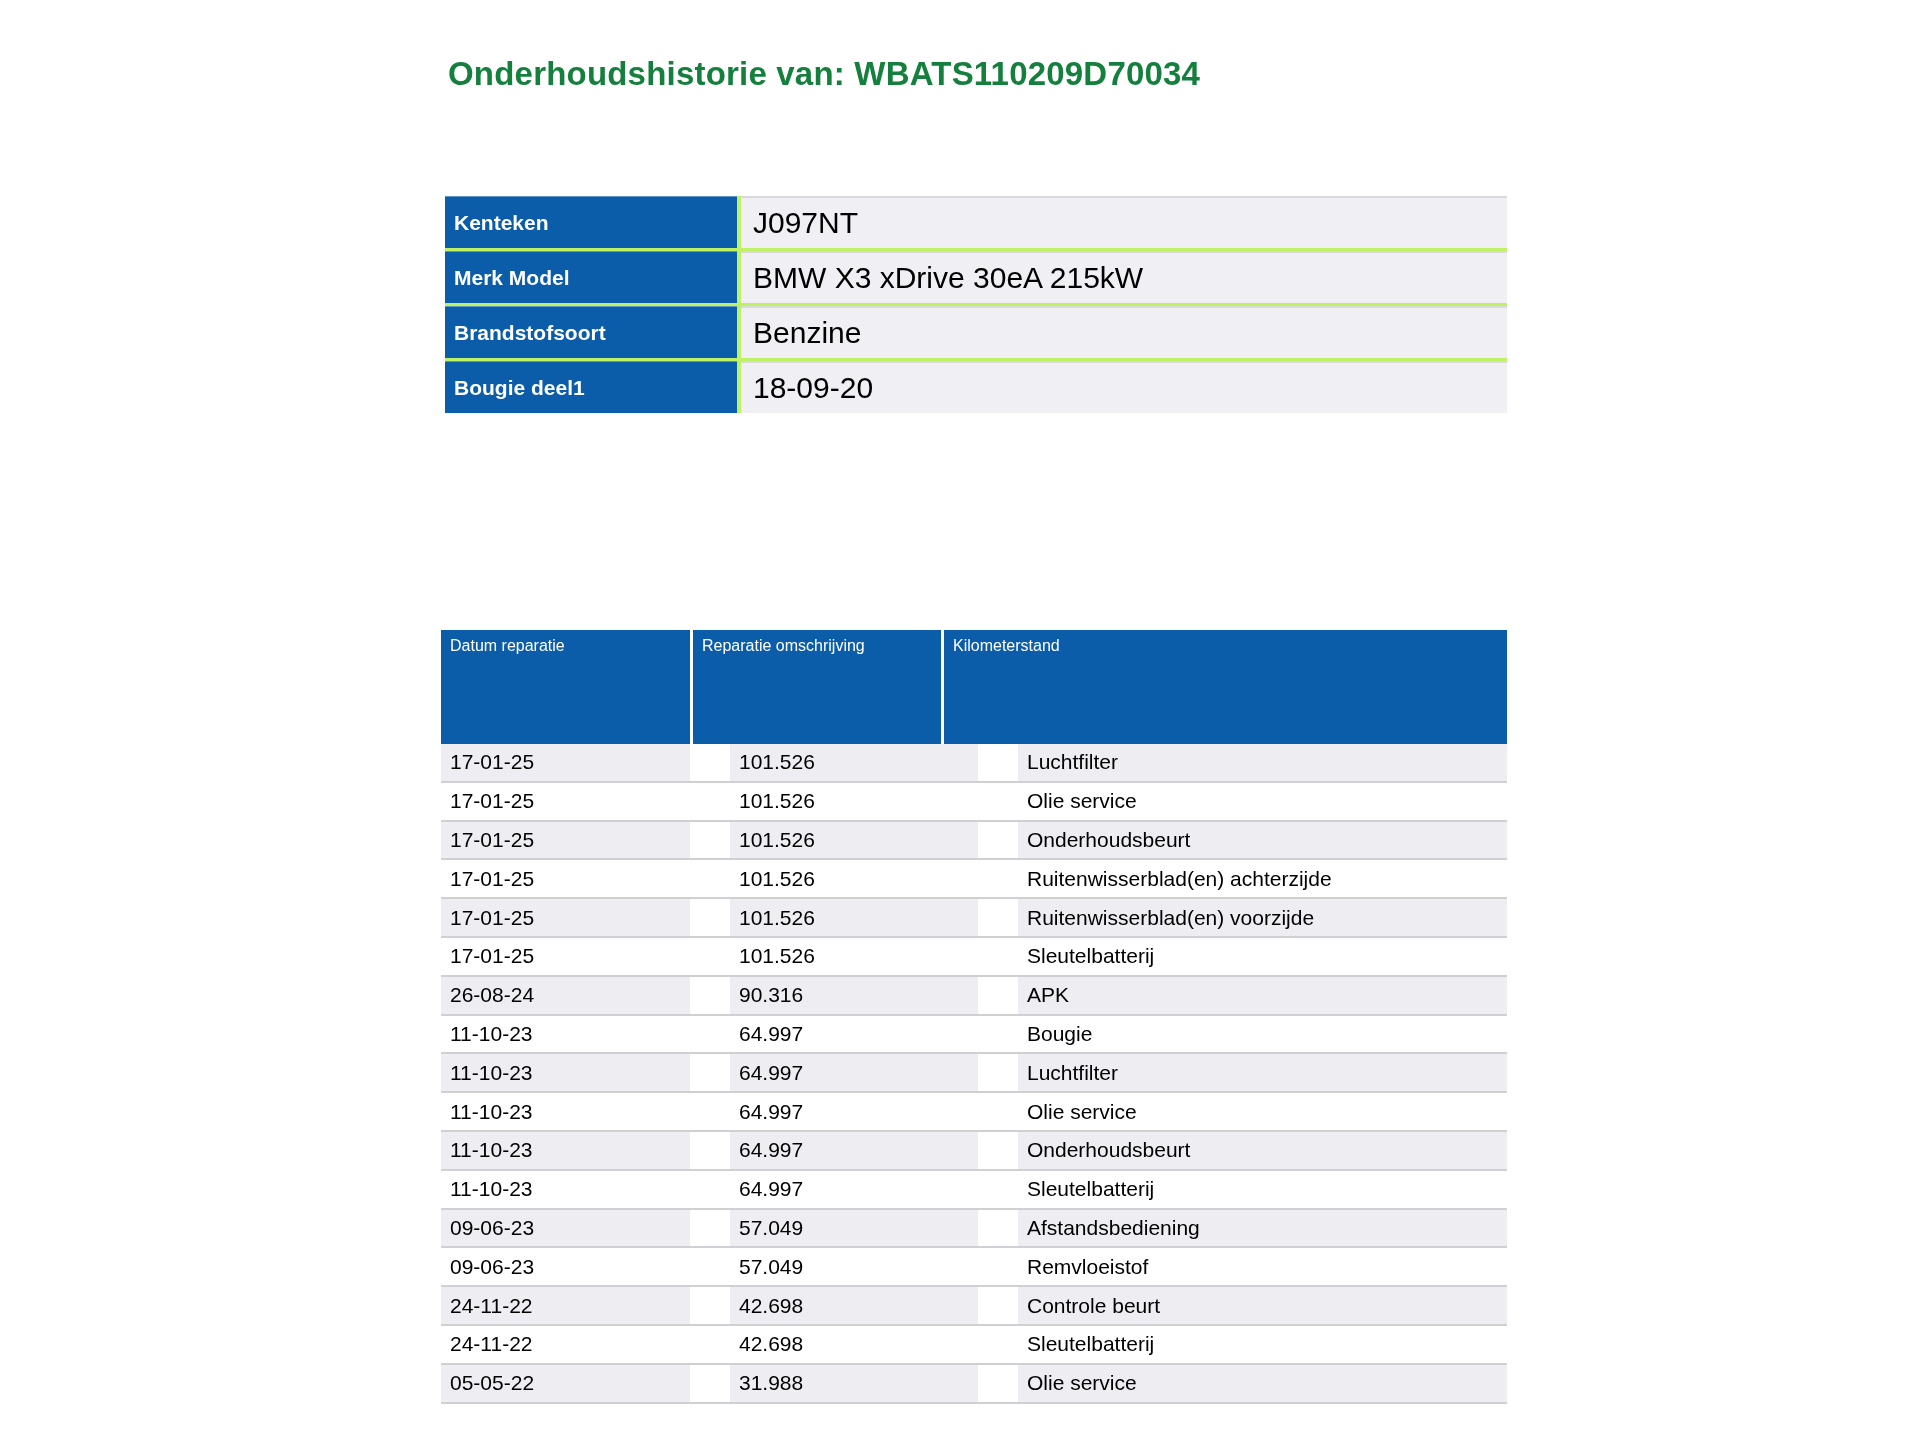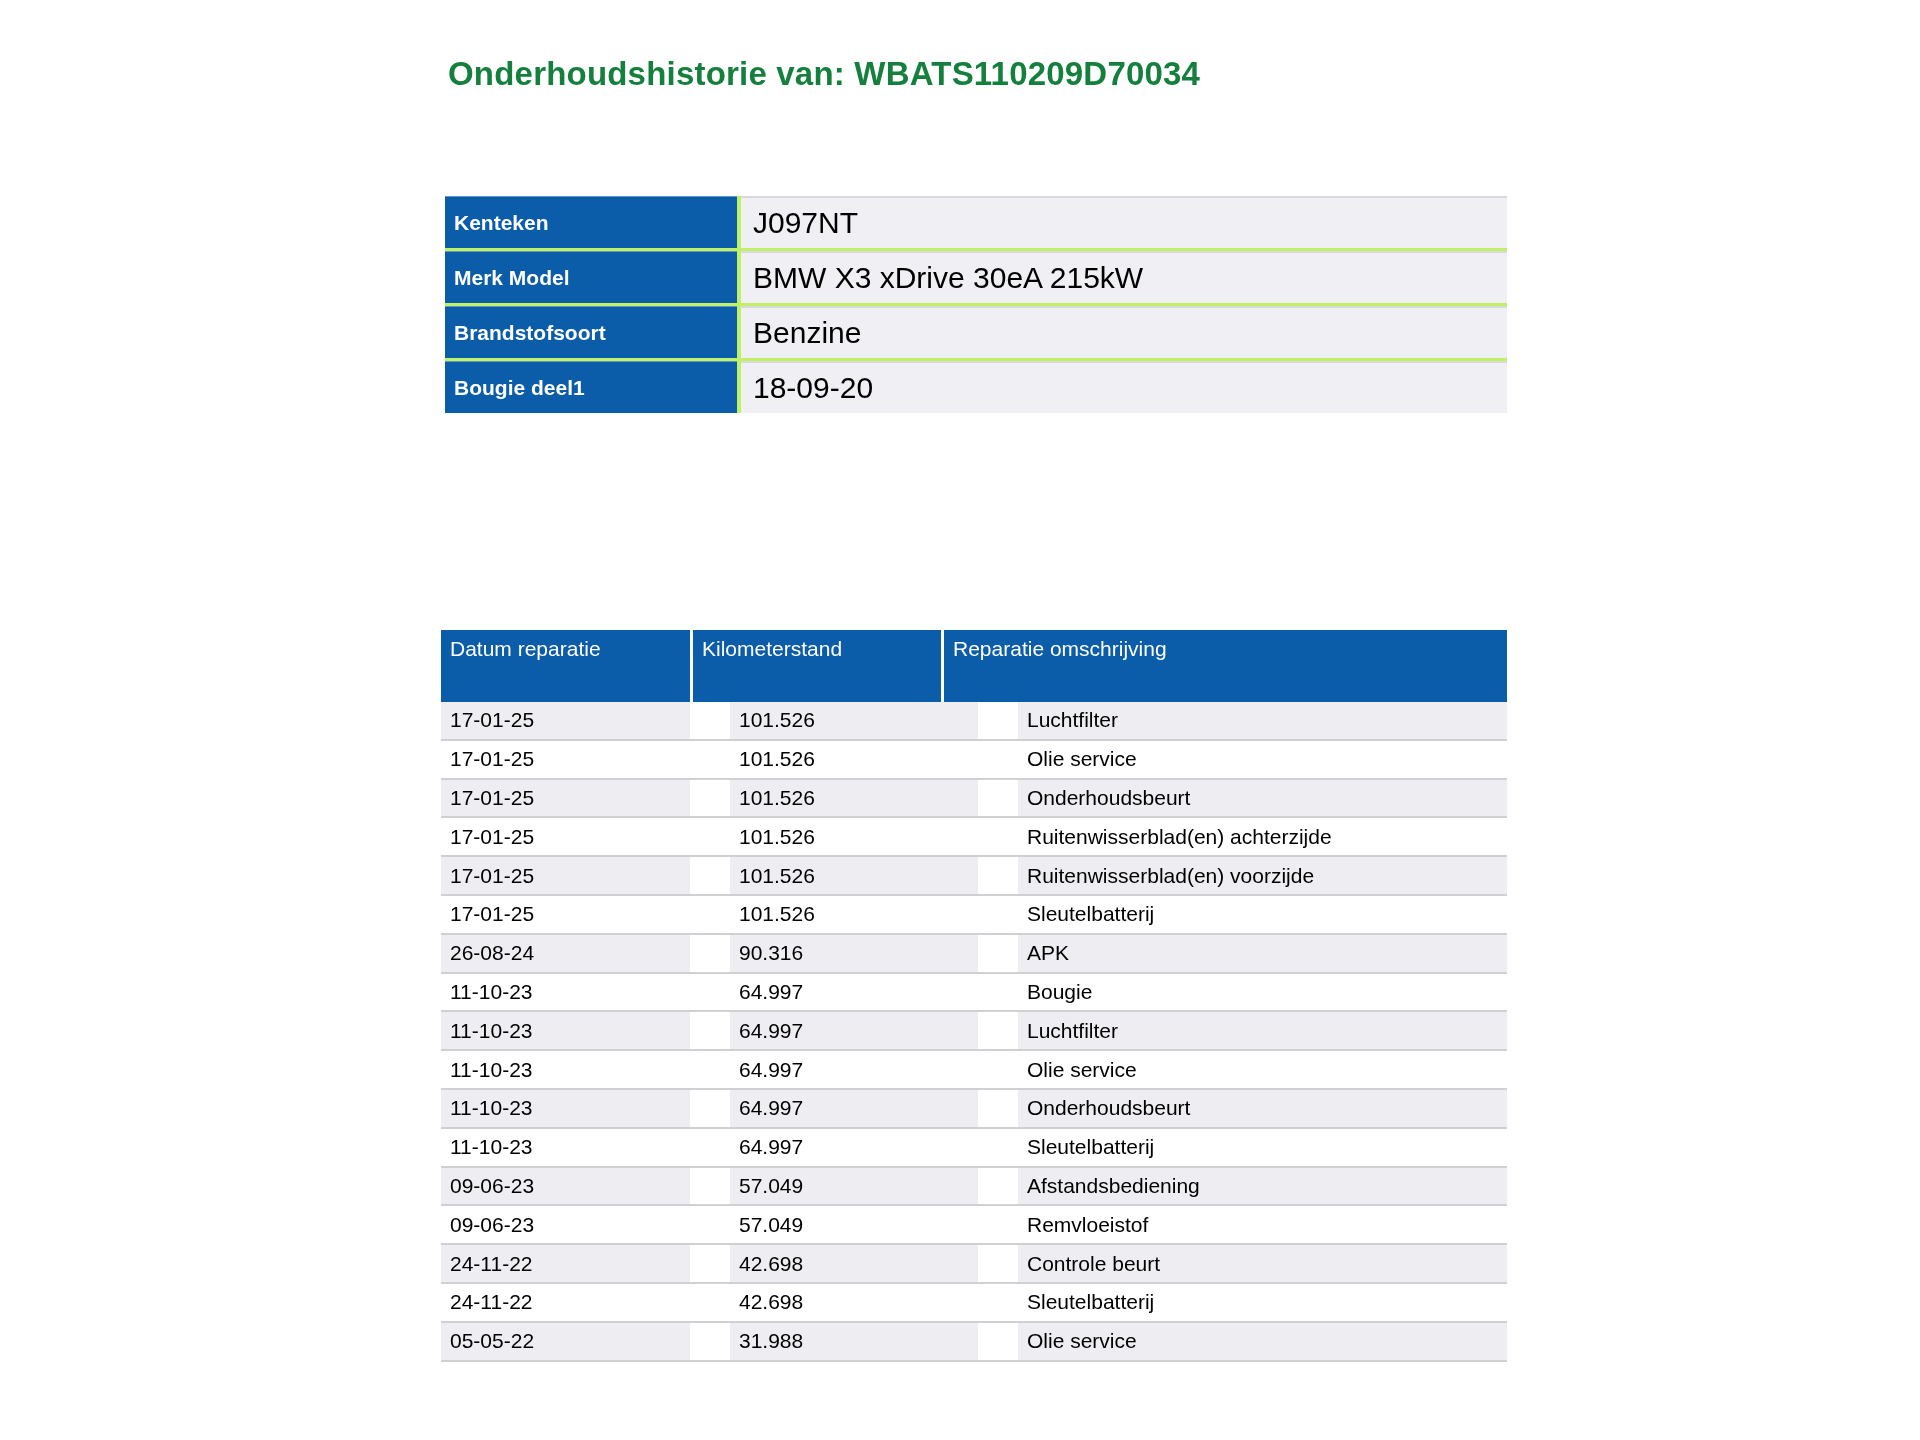--- a/index.html
+++ b/index.html
@@ -40,22 +40,22 @@
   }
 
   
   .history-table{
     position:absolute;left:441px;top:630px;width:1066px;background:#fff;
   }
   .history-header{
     display:grid;grid-template-columns:249px 248px 1fr;column-gap:3px;
   }
   .hcell{
-    background:var(--header-blue);color:#fff;font-size:21px;
-    height:72px;padding:7px 0 0 9px;box-sizing:border-box;
+    background:var(--header-blue);color:#fff;font-size:16px;
+    height:114px;padding:7px 0 0 9px;box-sizing:border-box;
   }
   .history-row{
     display:grid;grid-template-columns:249px 248px 1fr;column-gap:3px;
     height:38.8px;box-sizing:border-box;border-bottom:2px solid var(--row-border);
     background:#fff;
     gap:40px;
   }
   .cell{
     display:flex;align-items:center;padding-left:9px;
     font-size:21px;color:#000;background:#ffffff;overflow:hidden;white-space:nowrap;
@@ -76,22 +76,22 @@
     <div class="info-value">BMW X3 xDrive 30eA 215kW</div>
     <div class="info-label">Brandstofsoort</div>
     <div class="info-value">Benzine</div>
     <div class="info-label">Bougie deel1</div>
     <div class="info-value">18-09-20</div>
   </div>
 
   <div class="history-table">
     <div class="history-header">
       <div class="hcell">Datum reparatie</div>
+      <div class="hcell">Reparatie omschrijving</div>
       <div class="hcell">Kilometerstand</div>
-      <div class="hcell">Reparatie omschrijving</div>
     </div>
     <div id="history-rows">
         <div class="history-row alt">
     <div class="cell">17-01-25</div>
     <div class="cell">101.526</div>
     <div class="cell">Luchtfilter</div>
   </div>
         <div class="history-row">
     <div class="cell">17-01-25</div>
     <div class="cell">101.526</div>

